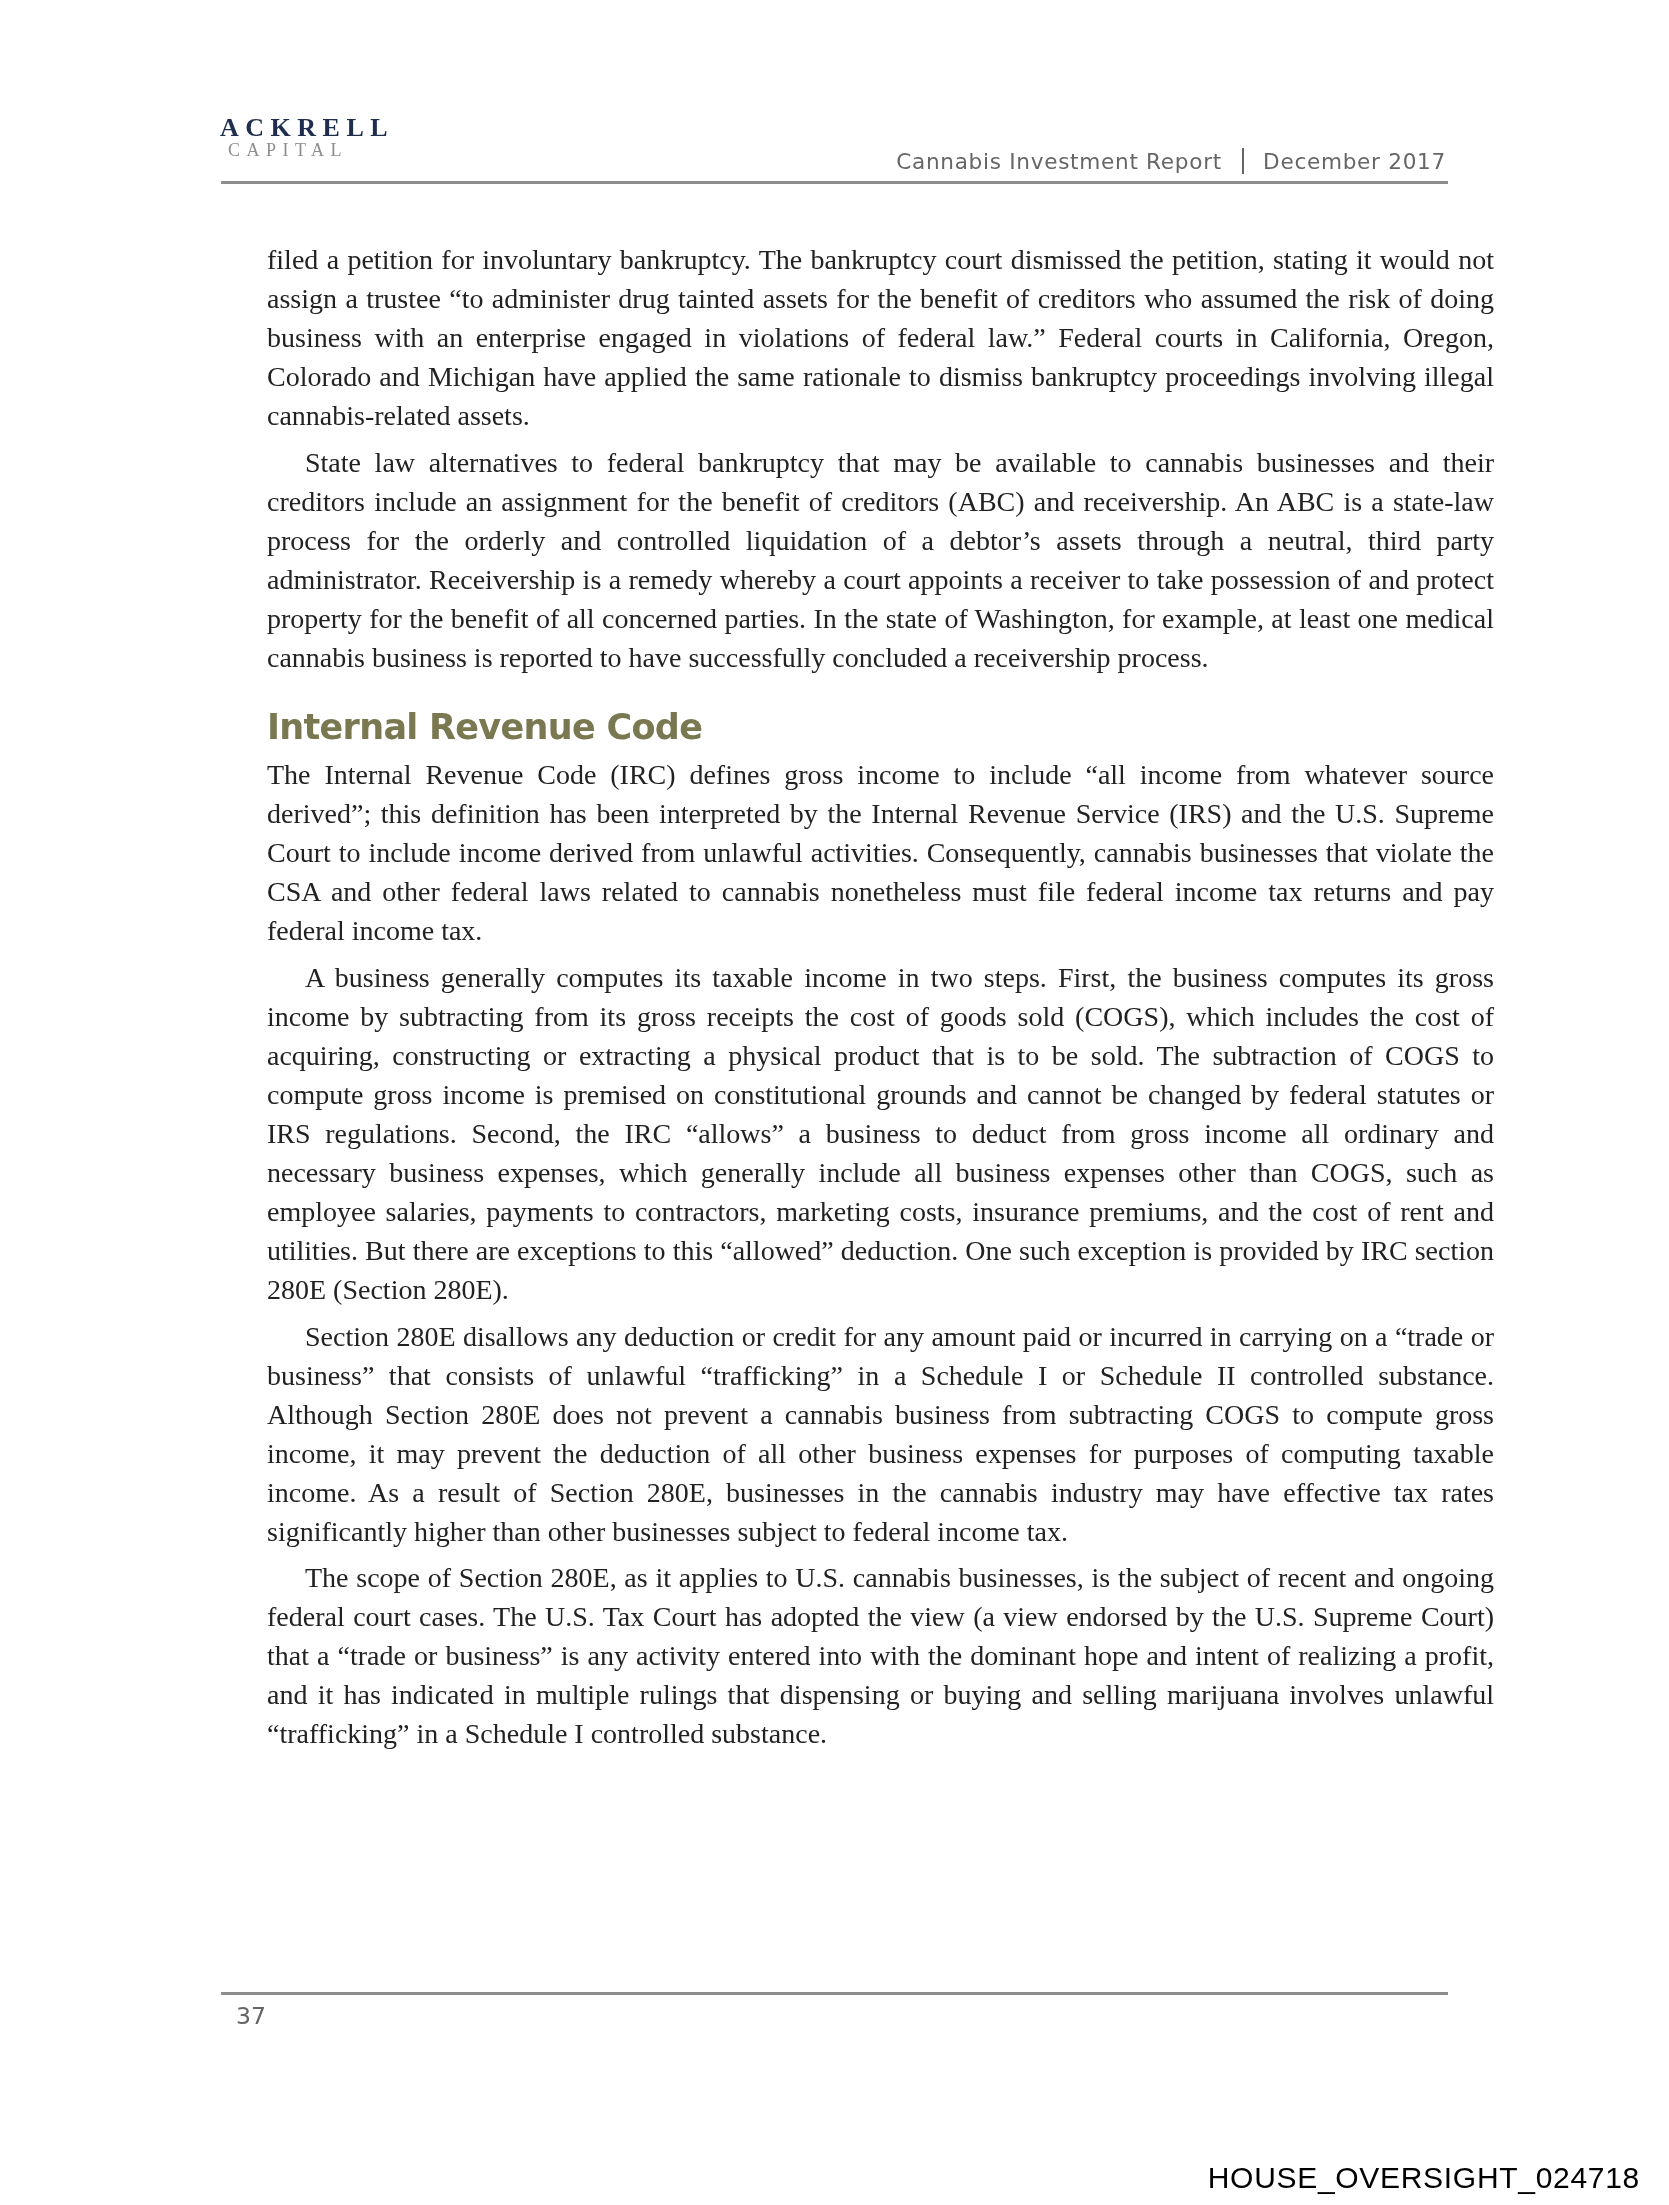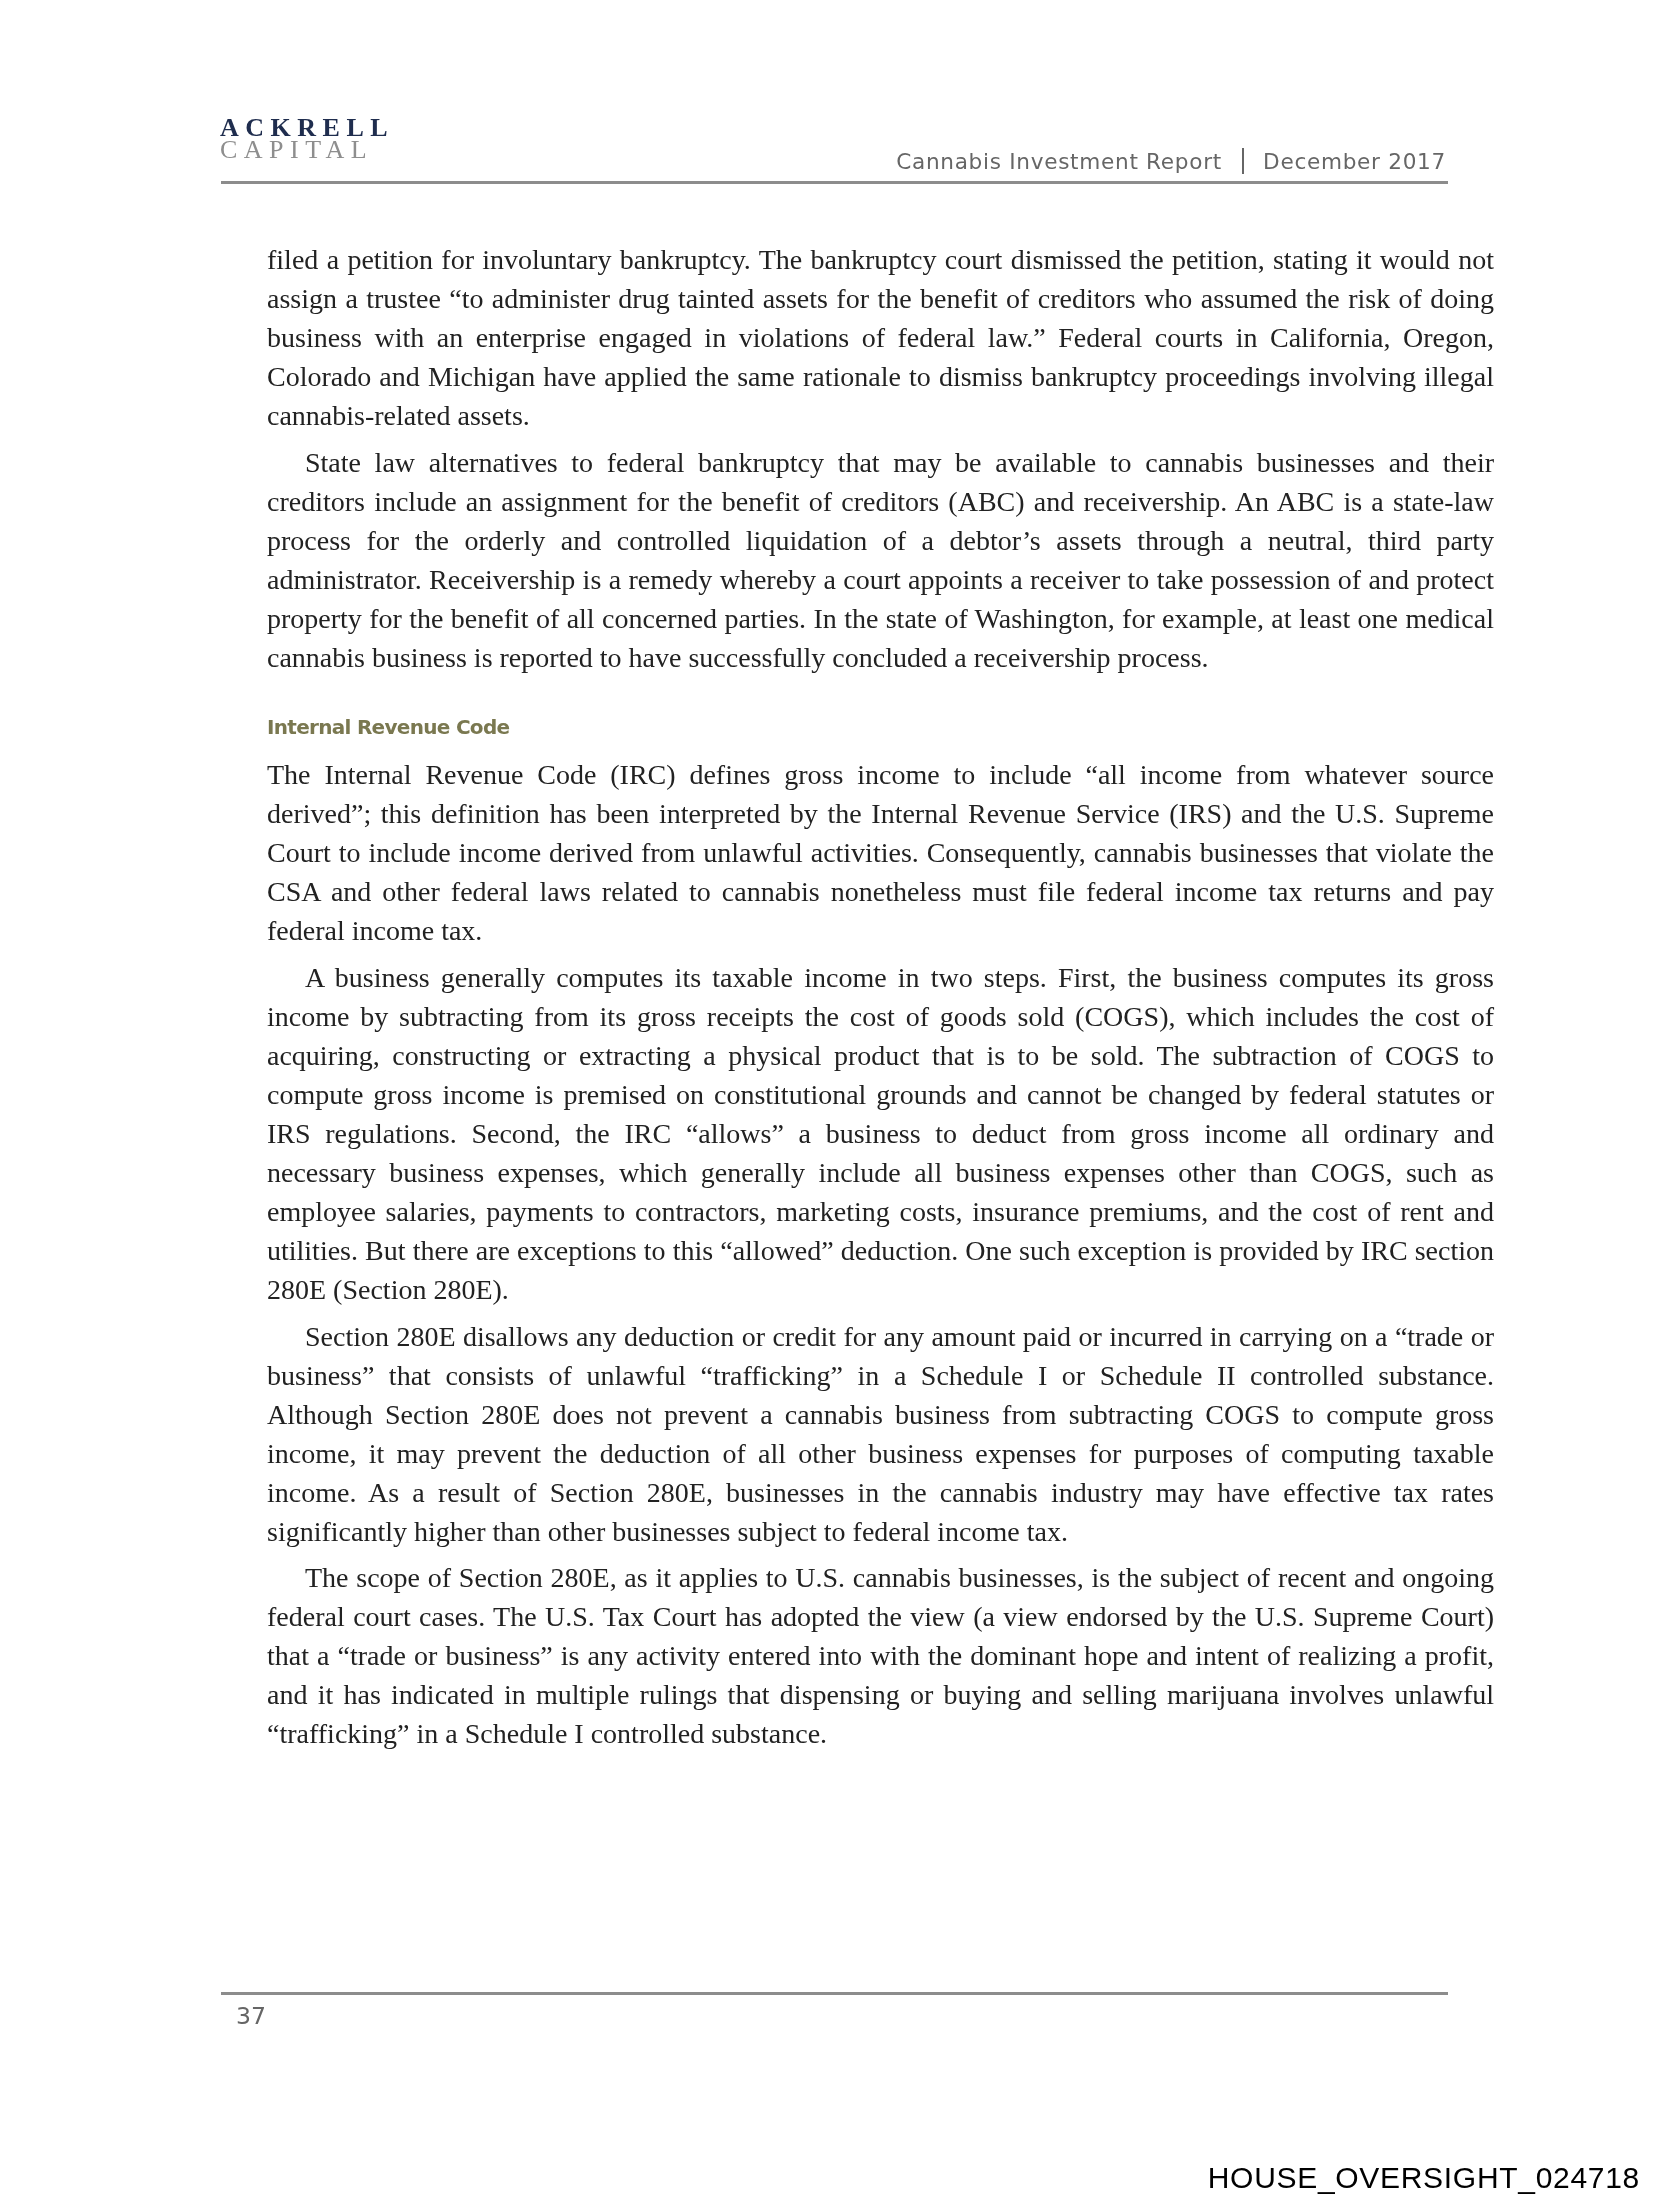--- a/index.html
+++ b/index.html
@@ -1,33 +1,33 @@
 <!DOCTYPE html>
 <html style="font-size:10.5px"><head>
 <meta charset="utf-8">
 <style>
   html, body { margin: 0; padding: 0; background: #ffffff; }
   body { width: 1669px; height: 2205px; position: relative; overflow: hidden; }
   .page { position: absolute; left: 0; top: 0; width: 1669px; height: 1848px; }
 
   .logo { position: absolute; left: 220px; top: 117px; font-family: "Liberation Serif", "DejaVu Serif", serif; letter-spacing: 6.5px; line-height: 22px; }
   .logo-top { color: #1f2d4e; font-size: 26px; font-weight: bold; display: block; }
-  .logo-bottom { color: #8e8e8e; font-size: 26px; display: block; }
+  .logo-bottom { color: #8e8e8e; font-size: 18px; display: block; margin-left: 8px; }
 
   .header-right { position: absolute; right: 223px; top: 148px; font-family: "DejaVu Sans", "Liberation Sans", sans-serif; font-size: 21.6px; color: #666666; letter-spacing: 0.7px; white-space: nowrap; }
   .header-right .sep { display: inline-block; width: 2px; height: 26px; background: #666666; vertical-align: -5.2px; margin: 0 19.6px; }
 
   .rule { position: absolute; left: 221px; width: 1227px; height: 3.3px; background: #8c8c8c; }
   .rule.top { top: 181px; }
   .rule.bottom { top: 1992px; }
 
   .body { position: absolute; left: 227px; top: 240px; width: 1227px; font-family: "Liberation Serif", "DejaVu Serif", serif; font-size: 28px; line-height: 39px; color: #222222; text-align: justify; margin-left: 40px; }
   .body p { margin: 0 0 7.9px 0; text-indent: 38px; }
   .body p.no-indent { text-indent: 0; }
-  .body h2 { font-family: "DejaVu Sans", "Liberation Sans", sans-serif; font-weight: bold; color: #7a7850; font-size: 20px; line-height: 39px; margin: 31px 0 7.9px 0; letter-spacing: -0.7px; }
+  .body h2 { font-family: "DejaVu Sans", "Liberation Sans", sans-serif; font-weight: bold; color: #7a7850; font-size: 35px; line-height: 39px; margin: 31px 0 7.9px 0; letter-spacing: -0.7px; }
 
   .footer-page { position: absolute; left: 236px; top: 2002px; font-family: "DejaVu Sans", "Liberation Sans", sans-serif; font-size: 23.6px; color: #666666; }
   .footer-right { position: absolute; right: 223px; top: 2003px; font-family: "DejaVu Sans", "Liberation Sans", sans-serif; font-size: 20px; color: #9c9a6e; white-space: nowrap; }
   .footer-right .sep { display: inline-block; width: 2px; height: 29px; background: #9c9a6e; vertical-align: -6.5px; margin: 0 22px; }
 
   .bates { position: absolute; right: 29px; top: 2161px; font-family: "Liberation Sans", "DejaVu Sans", sans-serif; font-size: 30px; color: #000000; letter-spacing: 0.7px; }
 </style>
 </head>
 <body>
 

